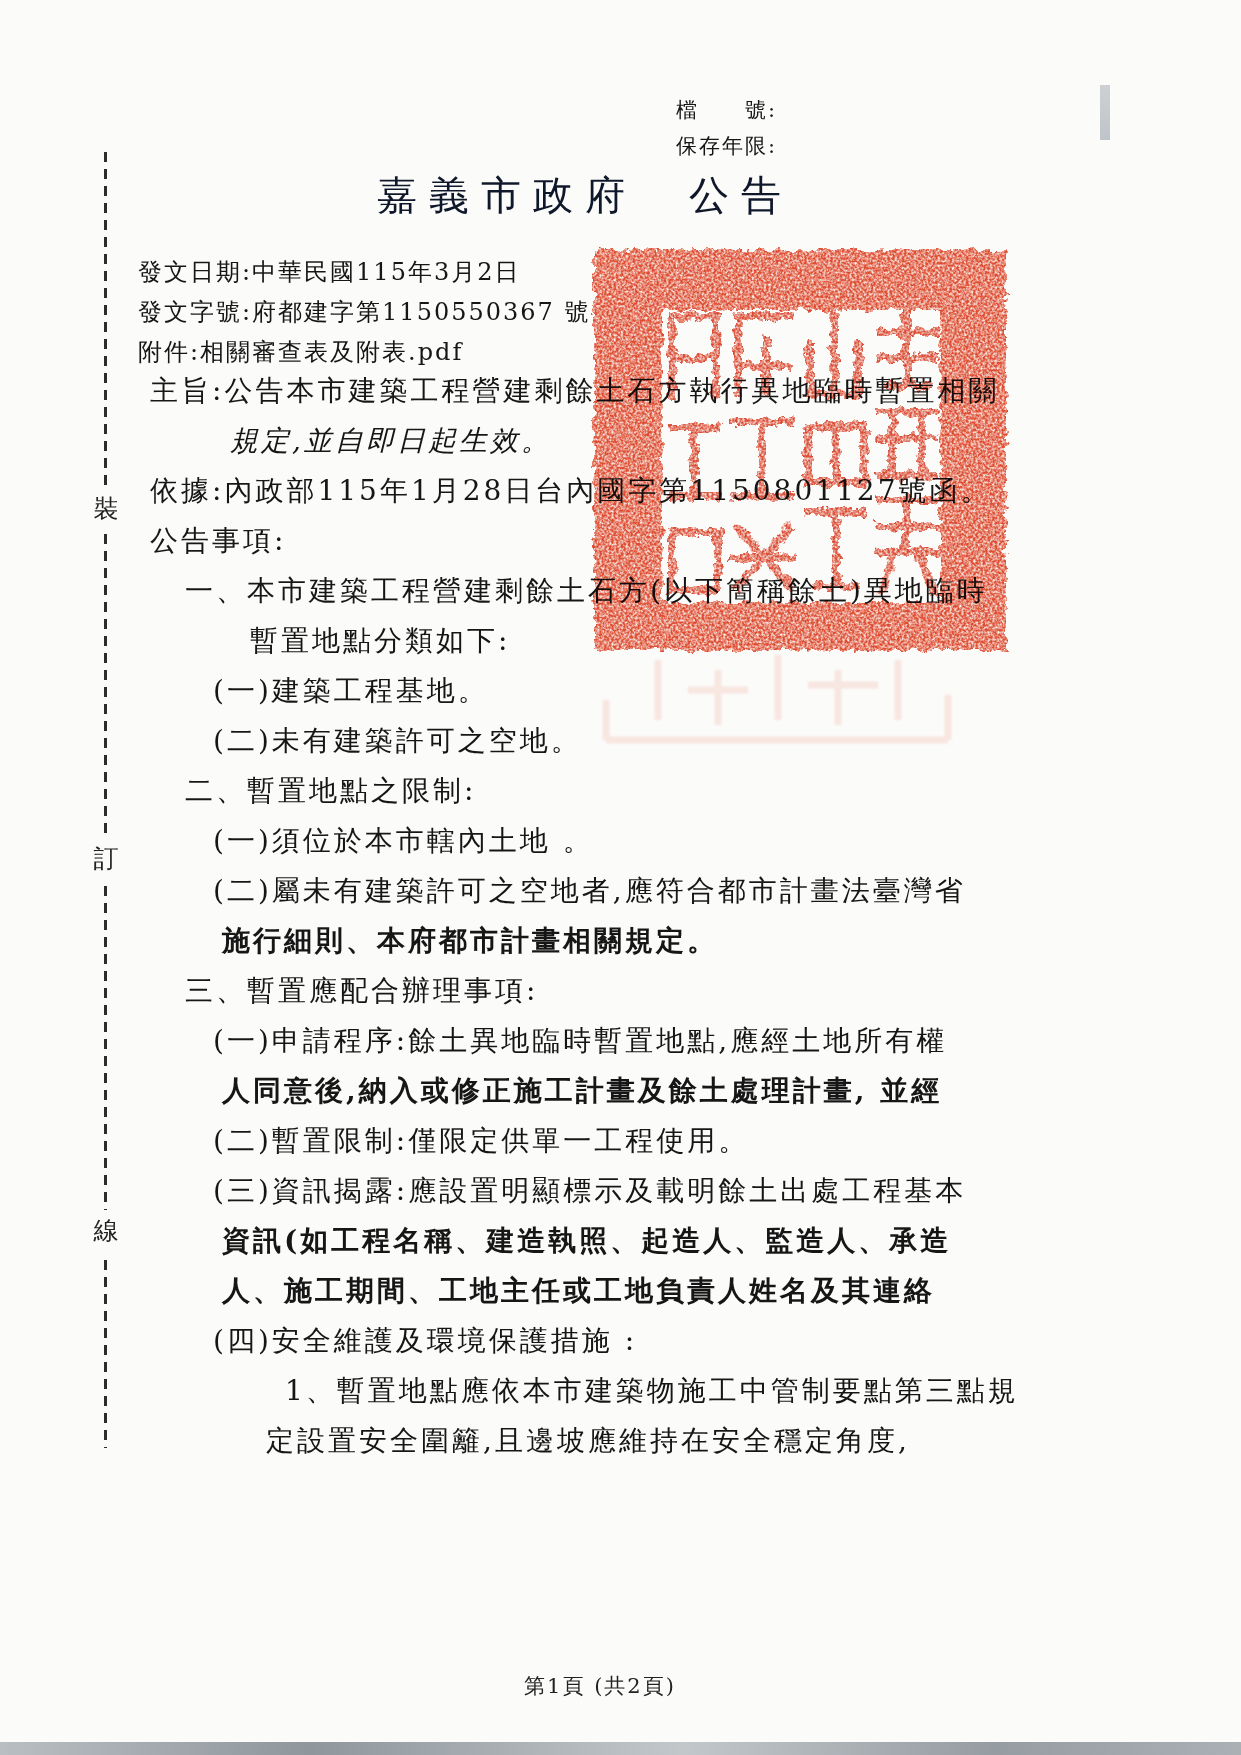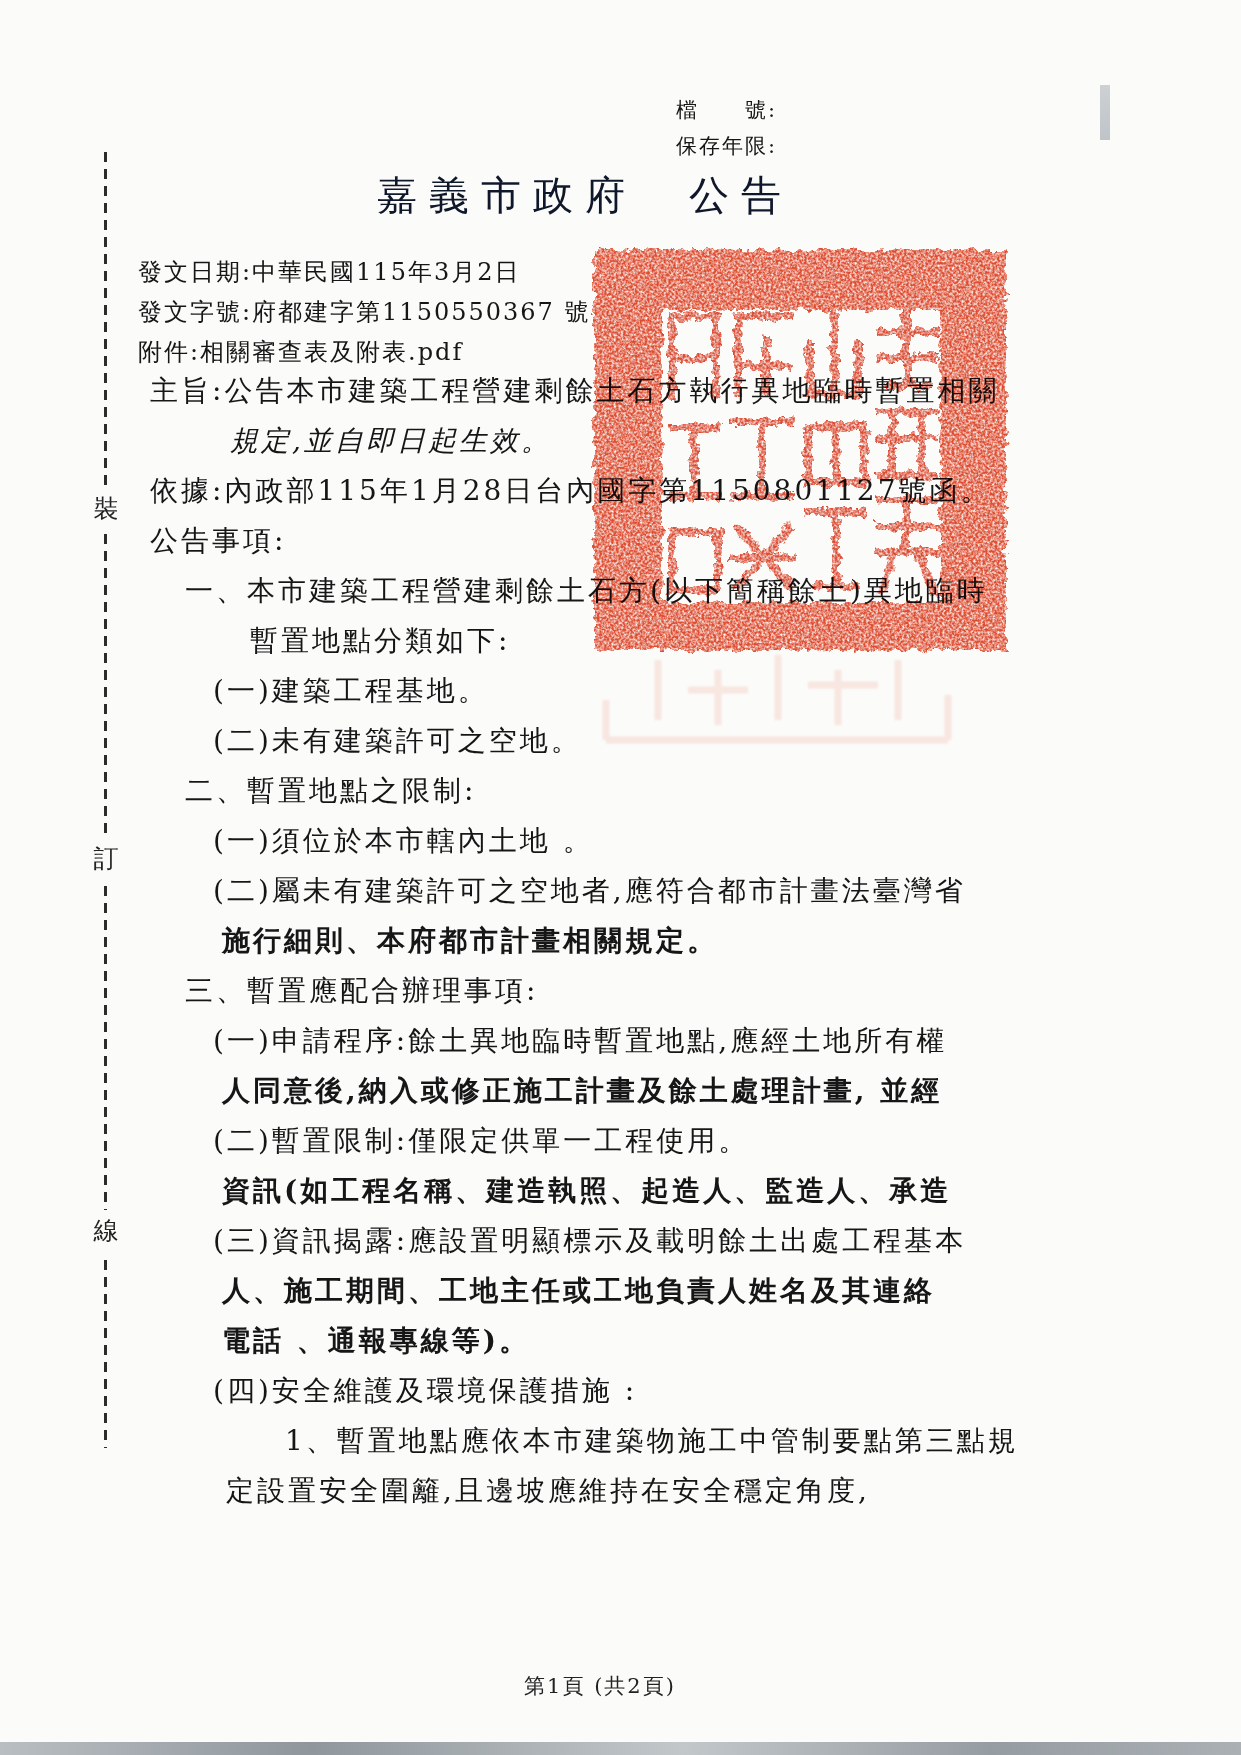--- a/index.html
+++ b/index.html
@@ -24,21 +24,21 @@
   
   .body-block{left:150px;top:366px;width:900px;font-size:28px;letter-spacing:3px;}
   .bl{height:50px;line-height:50px;white-space:nowrap;}
   .i-label{margin-left:0;}
   .i-cont-subject{margin-left:80px;font-style:italic;}
   .i-num{margin-left:35px;}
   .i-cont-num{margin-left:100px;}
   .i-paren{margin-left:63px;}
   .i-cont-paren{margin-left:72px;font-weight:bold;}
   .i-digit{margin-left:135px;}
-  .i-cont-digit{margin-left:76px;}
+  .i-cont-digit{margin-left:116px;}
 
   
   .bind-dash{left:104px;width:3px;background:repeating-linear-gradient(
       to bottom,#2c2c2c 0,#2c2c2c 10px,transparent 10px,transparent 17px);}
   .bind-char{left:88px;width:36px;text-align:center;font-size:25px;color:#222;}
 
   
   .stamp{left:588px;top:246px;width:424px;height:412px;
     mix-blend-mode:multiply;opacity:.93;}
   .ghost-stamp{left:598px;top:640px;width:360px;height:110px;
@@ -80,24 +80,23 @@
   <div class="bl i-paren">(一)建築工程基地。</div>
   <div class="bl i-paren">(二)未有建築許可之空地。</div>
   <div class="bl i-num">二、暫置地點之限制:</div>
   <div class="bl i-paren">(一)須位於本市轄內土地 。</div>
   <div class="bl i-paren">(二)屬未有建築許可之空地者,應符合都市計畫法臺灣省</div>
   <div class="bl i-cont-paren">施行細則、本府都市計畫相關規定。</div>
   <div class="bl i-num">三、暫置應配合辦理事項:</div>
   <div class="bl i-paren">(一)申請程序:餘土異地臨時暫置地點,應經土地所有權</div>
   <div class="bl i-cont-paren">人同意後,納入或修正施工計畫及餘土處理計畫, 並經</div>
   <div class="bl i-paren">(二)暫置限制:僅限定供單一工程使用。</div>
+  <div class="bl i-paren">(三)資訊揭露:應設置明顯標示及載明餘土出處工程基本</div>
   <div class="bl i-cont-paren">資訊(如工程名稱、建造執照、起造人、監造人、承造</div>
-  <div class="bl i-paren">(三)資訊揭露:應設置明顯標示及載明餘土出處工程基本</div>
   <div class="bl i-cont-paren">人、施工期間、工地主任或工地負責人姓名及其連絡</div>
-  <div class="bl i-cont-paren">電話 、通報專線等)。</div>
   <div class="bl i-paren">(四)安全維護及環境保護措施 :</div>
   <div class="bl i-digit">1、暫置地點應依本市建築物施工中管制要點第三點規</div>
   <div class="bl i-cont-digit">定設置安全圍籬,且邊坡應維持在安全穩定角度,</div>
 </div>
 
 <div class="abs bind-dash" style="top:152px;height:336px;"></div>
 <div class="abs bind-char" style="top:492px;">裝</div>
 <div class="abs bind-dash" style="top:534px;height:306px;"></div>
 <div class="abs bind-char" style="top:842px;">訂</div>
 <div class="abs bind-dash" style="top:886px;height:324px;"></div>

